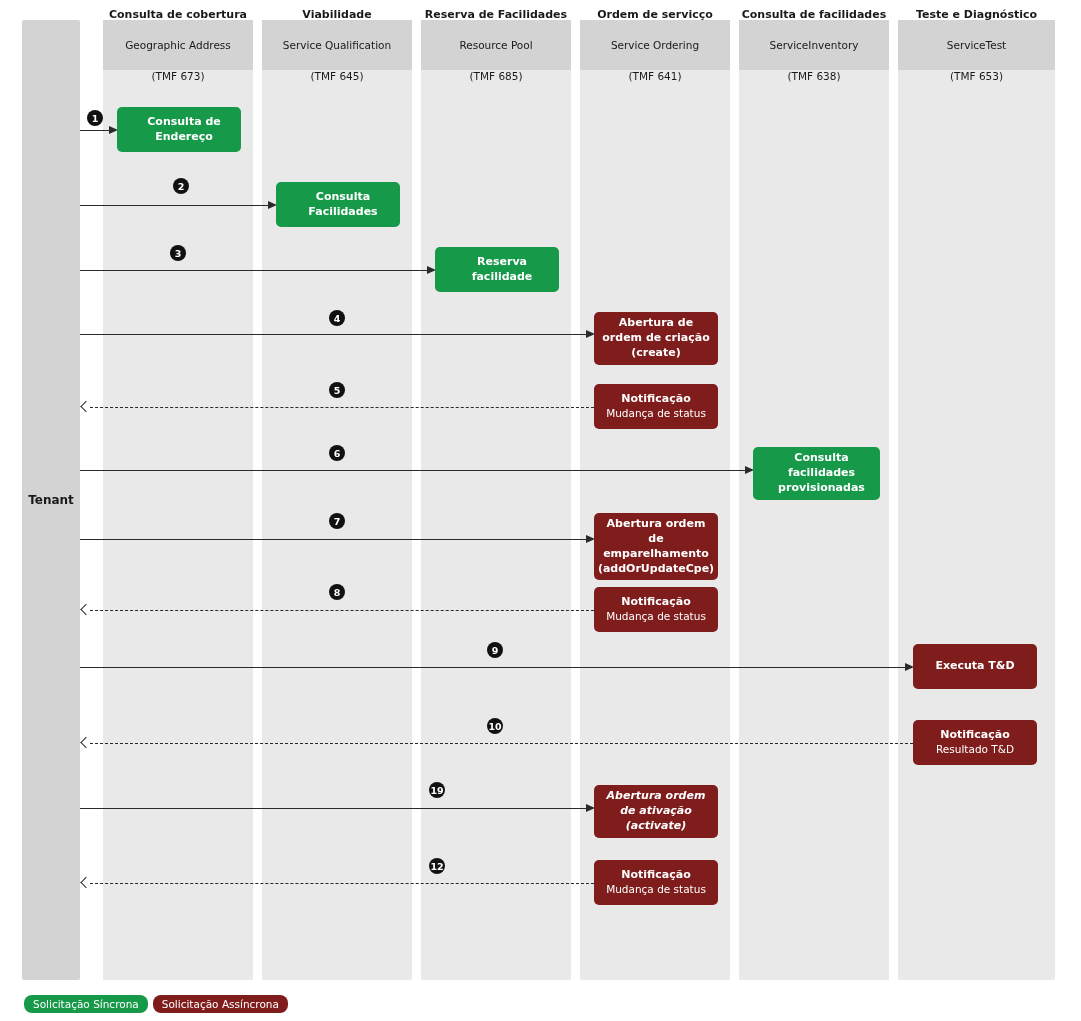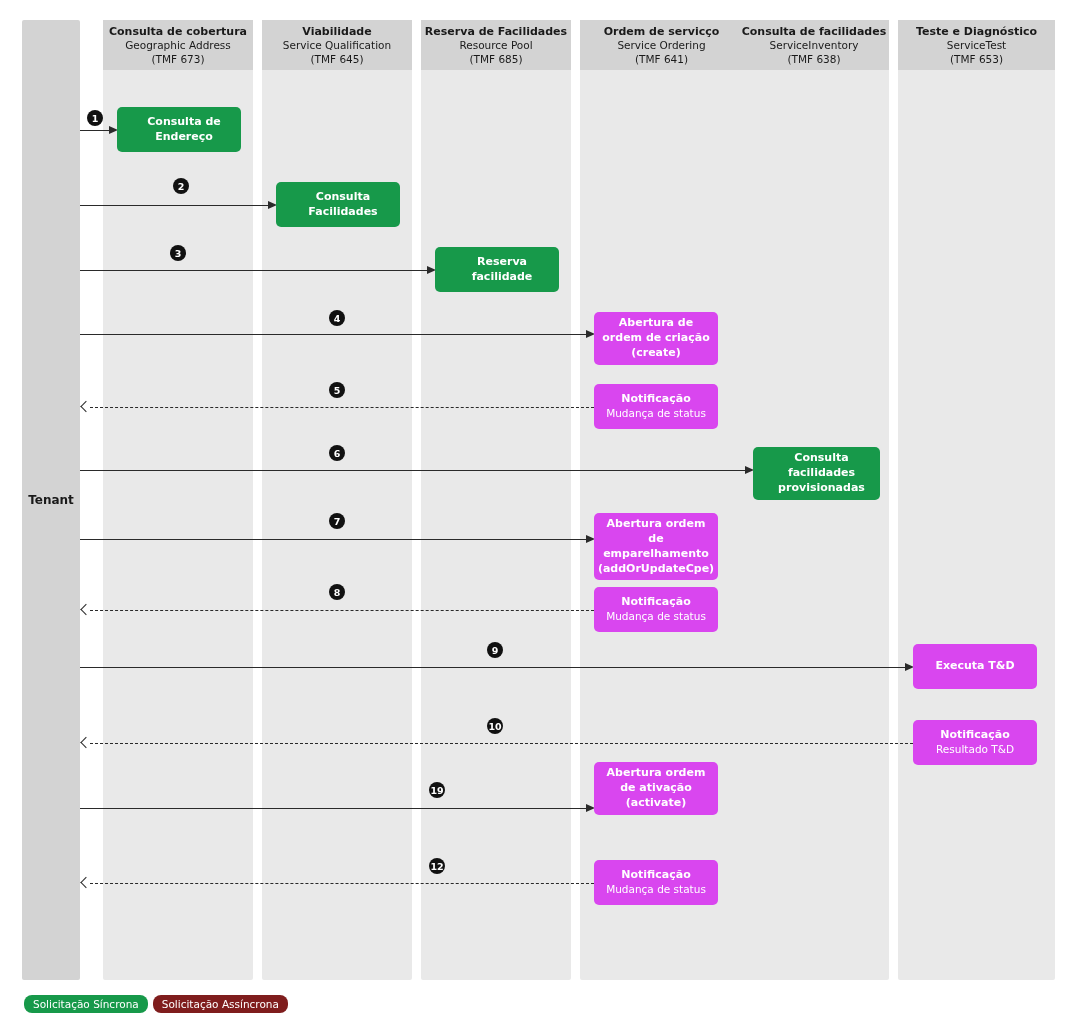--- a/index.html
+++ b/index.html
@@ -4,31 +4,31 @@
 <style>
   html,body{margin:0;padding:0;background:#ffffff;}
   body{font-family:"DejaVu Sans","Liberation Sans",sans-serif;color:#1a1a1a;}
   #stage{position:relative;width:1081px;height:1021px;background:#ffffff;overflow:hidden;}
 
   .tenant{position:absolute;left:22px;top:20px;width:58px;height:960px;background:#d3d3d3;
           display:flex;align-items:center;justify-content:center;font-weight:bold;font-size:12px;border-radius:2px;}
 
   .lane{position:absolute;top:20px;height:960px;background:#e9e9e9;border-radius:2px;}
   .lane-header{position:absolute;left:0;top:0;width:100%;height:50px;background:#d3d3d3;
-               display:flex;flex-direction:column;align-items:center;justify-content:center;gap:1px;text-align:center;}
+               display:flex;flex-direction:column;align-items:center;justify-content:center;gap:18px;text-align:center;}
   .lane-title{font-size:11px;font-weight:bold;line-height:1.2;}
   .lane-sub{font-size:10.5px;line-height:1.2;}
 
   .box{position:absolute;width:124px;min-height:45px;border-radius:5px;color:#ffffff;
        display:flex;flex-direction:column;align-items:center;justify-content:center;
        text-align:center;padding:4px 6px;box-sizing:border-box;}
   .box .t{font-size:11px;font-weight:bold;line-height:1.35;}
   .box .s{font-size:10.5px;line-height:1.3;}
   .box.green{background:#17994a;padding-left:16px;}
-  .box.dark{background:#d946ef;}
+  .box.dark{background:#7f1d1d;}
 
   .arrow{position:absolute;height:12px;}
   .arrow .line{position:absolute;left:0;right:8px;top:50%;border-top:1.5px solid #2a2a2a;}
   .arrow.dashed .line{border-top-style:dashed;left:8px;right:0;}
   .arrow .head-r{position:absolute;right:-1px;top:50%;transform:translateY(-50%);
                  width:0;height:0;border-left:9px solid #2a2a2a;border-top:4.5px solid transparent;border-bottom:4.5px solid transparent;}
   .arrow .head-l{position:absolute;left:0;top:50%;width:7px;height:7px;
                  border-left:1.5px solid #2a2a2a;border-bottom:1.5px solid #2a2a2a;
                  transform:translateY(-56%) rotate(45deg);}
 
@@ -64,21 +64,21 @@
       <span class="lane-sub">(TMF 645)</span>
     </div>
   </div>
   <div class="lane" style="left:421px;width:150px;">
     <div class="lane-header">
       <span class="lane-title">Reserva de Facilidades</span>
       <span class="lane-sub">Resource Pool</span>
       <span class="lane-sub">(TMF 685)</span>
     </div>
   </div>
-  <div class="lane" style="left:580px;width:150px;padding-left:13px;">
+  <div class="lane" style="left:580px;width:150px;">
     <div class="lane-header">
       <span class="lane-title">Ordem de servicço</span>
       <span class="lane-sub">Service Ordering</span>
       <span class="lane-sub">(TMF 641)</span>
     </div>
   </div>
   <div class="lane" style="left:739px;width:150px;">
     <div class="lane-header">
       <span class="lane-title">Consulta de facilidades</span>
       <span class="lane-sub">ServiceInventory</span>
@@ -184,21 +184,21 @@
   <div class="box dark" style="left:913px;top:720px;">
     <span class="t">Notificação</span>
     <span class="s">Resultado T&amp;D</span>
   </div>
 
   <div class="arrow" style="left:80px;top:802px;width:514px;">
     <span class="line"></span>
     <span class="head-r"></span>
   </div>
   <div class="num" style="left:429px;top:782px;">19</div>
-  <div class="box dark" style="left:594px;top:762px;">
+  <div class="box dark" style="left:594px;top:785px;font-style:italic;">
     <span class="t">Abertura ordem de ativação (activate)</span>
   </div>
 
   <div class="arrow dashed" style="left:82px;top:877px;width:512px;">
     <span class="line"></span>
     <span class="head-l"></span>
   </div>
   <div class="num" style="left:429px;top:858px;">12</div>
   <div class="box dark" style="left:594px;top:860px;">
     <span class="t">Notificação</span>

